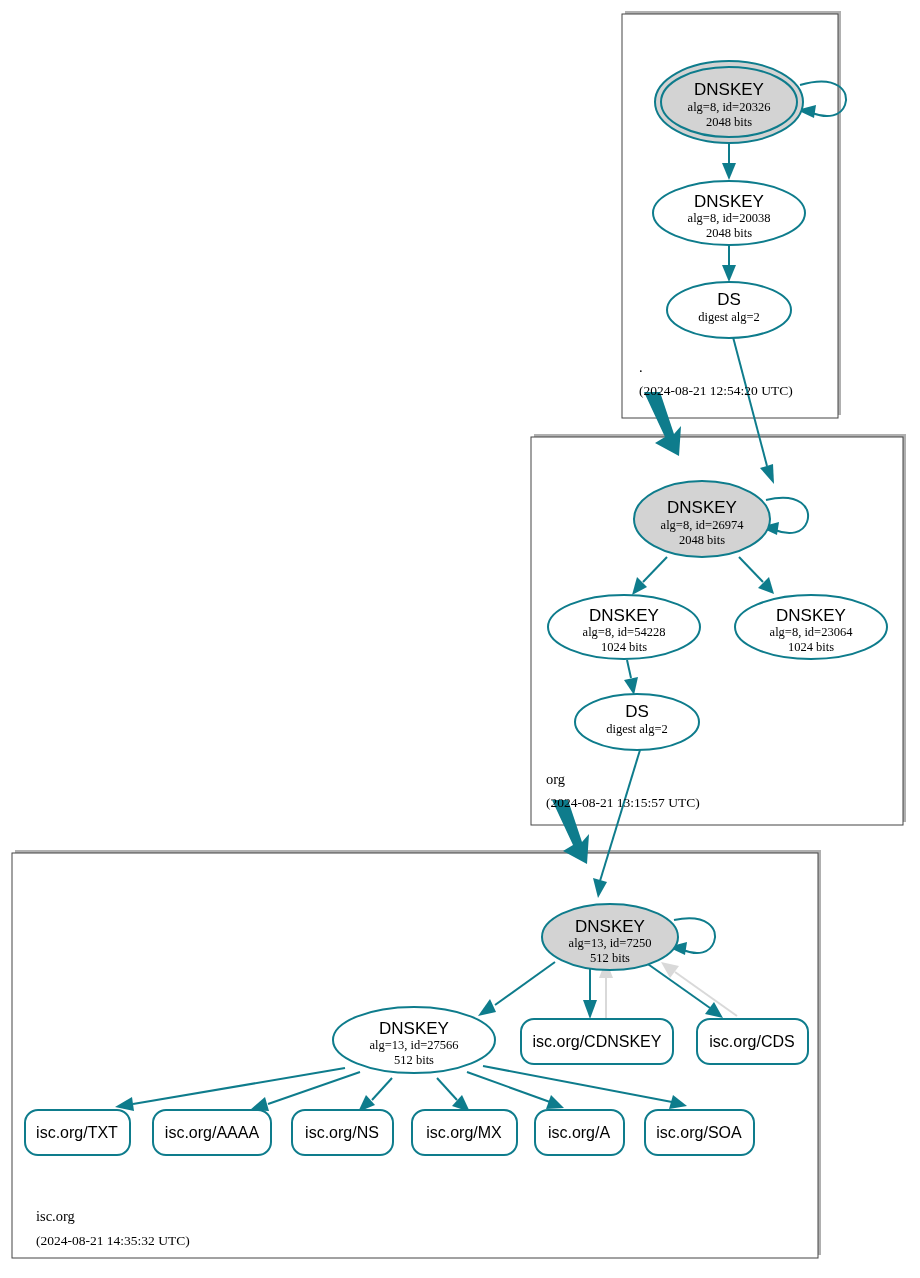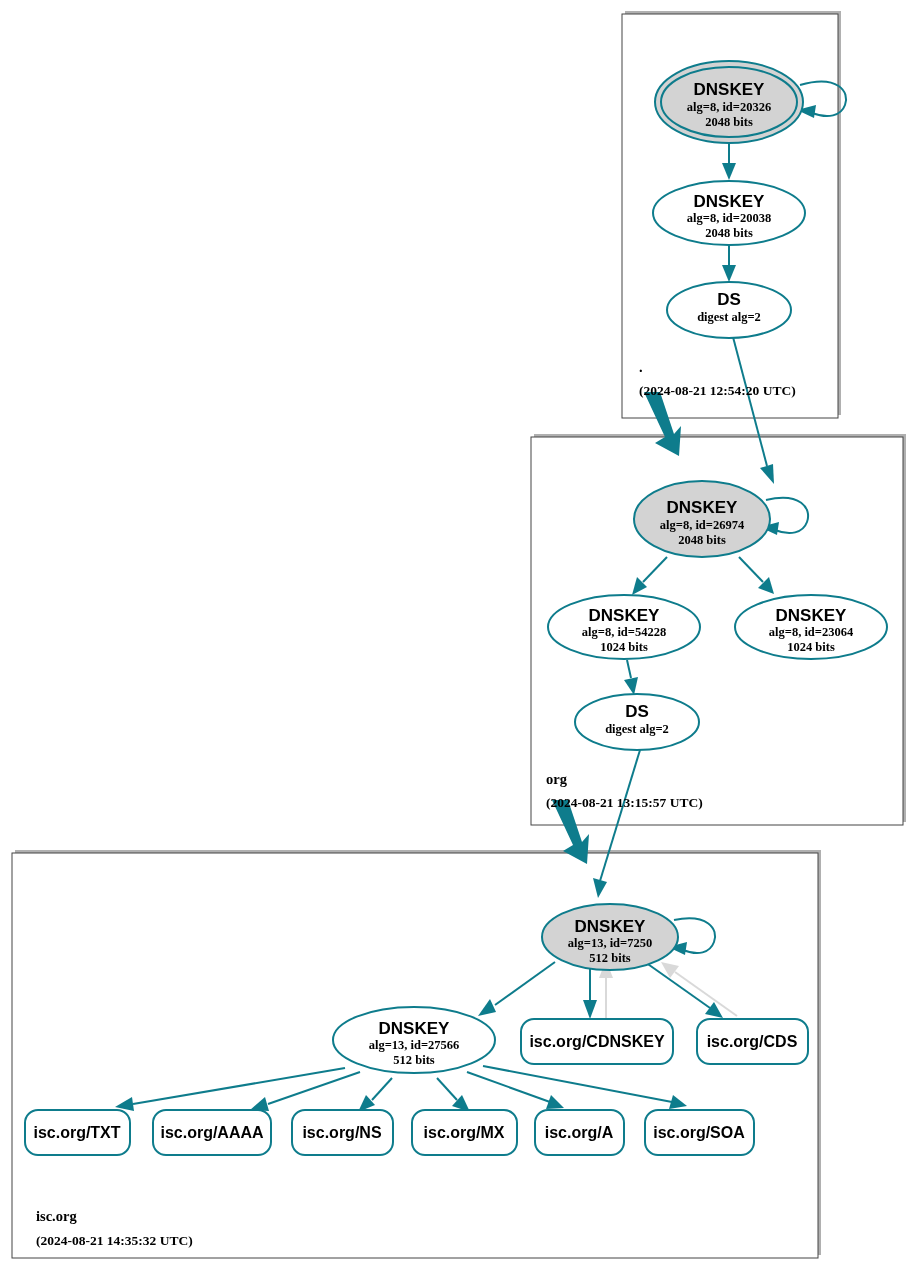--- a/index.html
+++ b/index.html
@@ -10,21 +10,20 @@
   body {
     width: 920px;
     height: 1278px;
     font-family: "Liberation Sans", sans-serif;
     overflow: hidden;
   }
   #graph-root {
     position: relative;
     width: 770px;
     height: 1278px;
-    font-weight: bold;
   }
   svg#dnssec-graph {
     display: block;
     width: 920px;
     height: 1278px;
   }
   .zone-box {
     fill: #ffffff;
     stroke: #444444;
     stroke-width: 1;

